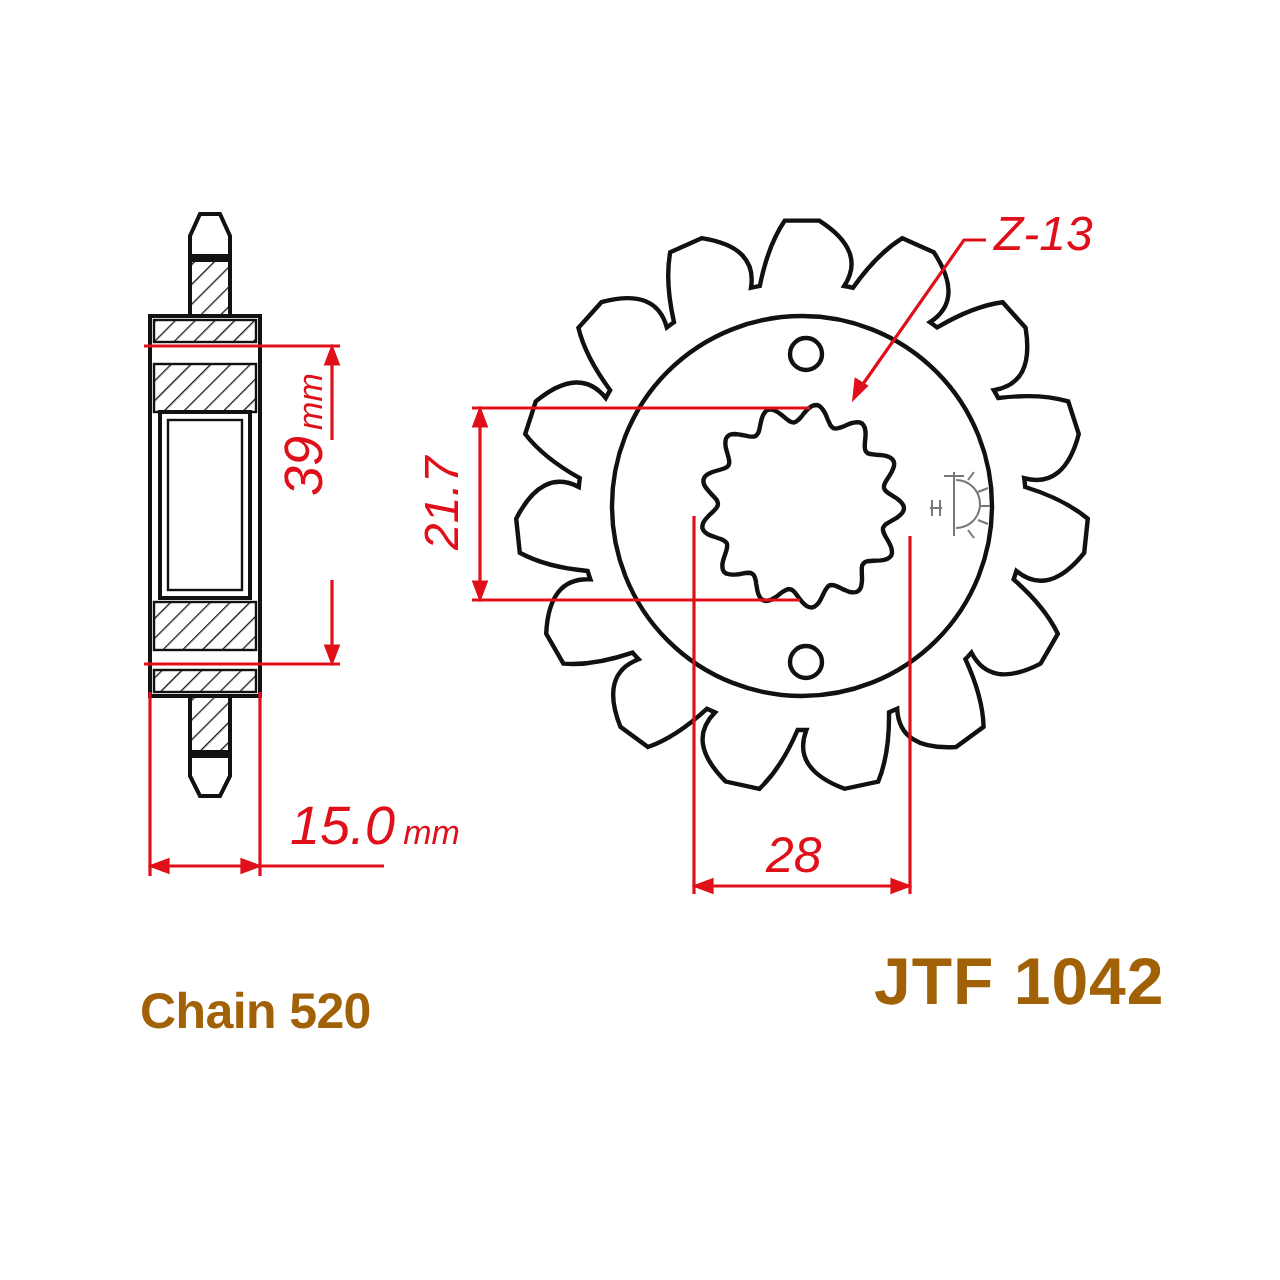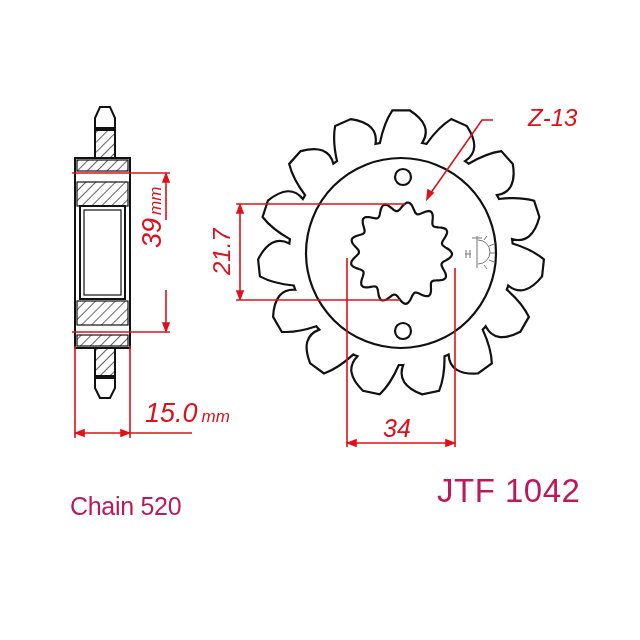--- a/index.html
+++ b/index.html
@@ -1,18 +1,18 @@
 <!DOCTYPE html>
 <html><head>
 <meta charset="utf-8">
 <style>
   html,body{margin:0;padding:0;background:#ffffff;}
   body{width:640px;height:640px;position:relative;overflow:hidden;font-family:"Liberation Sans",sans-serif;}
   svg{position:absolute;left:0;top:0;}
-  .label{position:absolute;font-family:"Liberation Sans",sans-serif;font-weight:normal;color:#be185d;}
+  .label{position:absolute;font-family:"Liberation Sans",sans-serif;font-weight:bold;color:#a16207;}
   #chain-label{left:70px;top:492px;font-size:25px;letter-spacing:-0.3px;}
   #part-label{left:437px;top:472px;font-size:33px;letter-spacing:0.5px;}
   .dim{position:absolute;font-family:"Liberation Sans",sans-serif;font-style:italic;color:#e0101a;}
 </style>
 </head>
 <body>
 
 <svg width="640" height="640" viewBox="0 0 640 640">
   <defs>
     <pattern id="hatch" patternUnits="userSpaceOnUse" width="7" height="7" patternTransform="rotate(45)">
@@ -88,17 +88,17 @@
   </g>
 </svg>
 
 <div class="dim" style="left:137px;top:248px;transform:rotate(-90deg);transform-origin:0 0;white-space:nowrap;">
   <span style="font-size:27px;">39</span><span style="font-size:17px;margin-left:3px;">mm</span>
 </div>
 <div class="dim" style="left:145px;top:398px;white-space:nowrap;">
   <span style="font-size:27px;">15.0</span><span style="font-size:17px;margin-left:4px;">mm</span>
 </div>
 <div class="dim" style="left:208px;top:275px;transform:rotate(-90deg);transform-origin:0 0;font-size:24px;white-space:nowrap;">21.7</div>
-<div class="dim" style="left:383px;top:414px;font-size:25px;">34</div>
-<div class="dim" style="left:497px;top:104px;font-size:24px;margin-left:31px;">Z-13</div>
+<div class="dim" style="left:383px;top:414px;font-size:25px;">28</div>
+<div class="dim" style="left:497px;top:104px;font-size:24px;">Z-13</div>
 
 <div class="label" id="chain-label">Chain 520</div>
 <div class="label" id="part-label">JTF 1042</div>
 
 </body></html>

